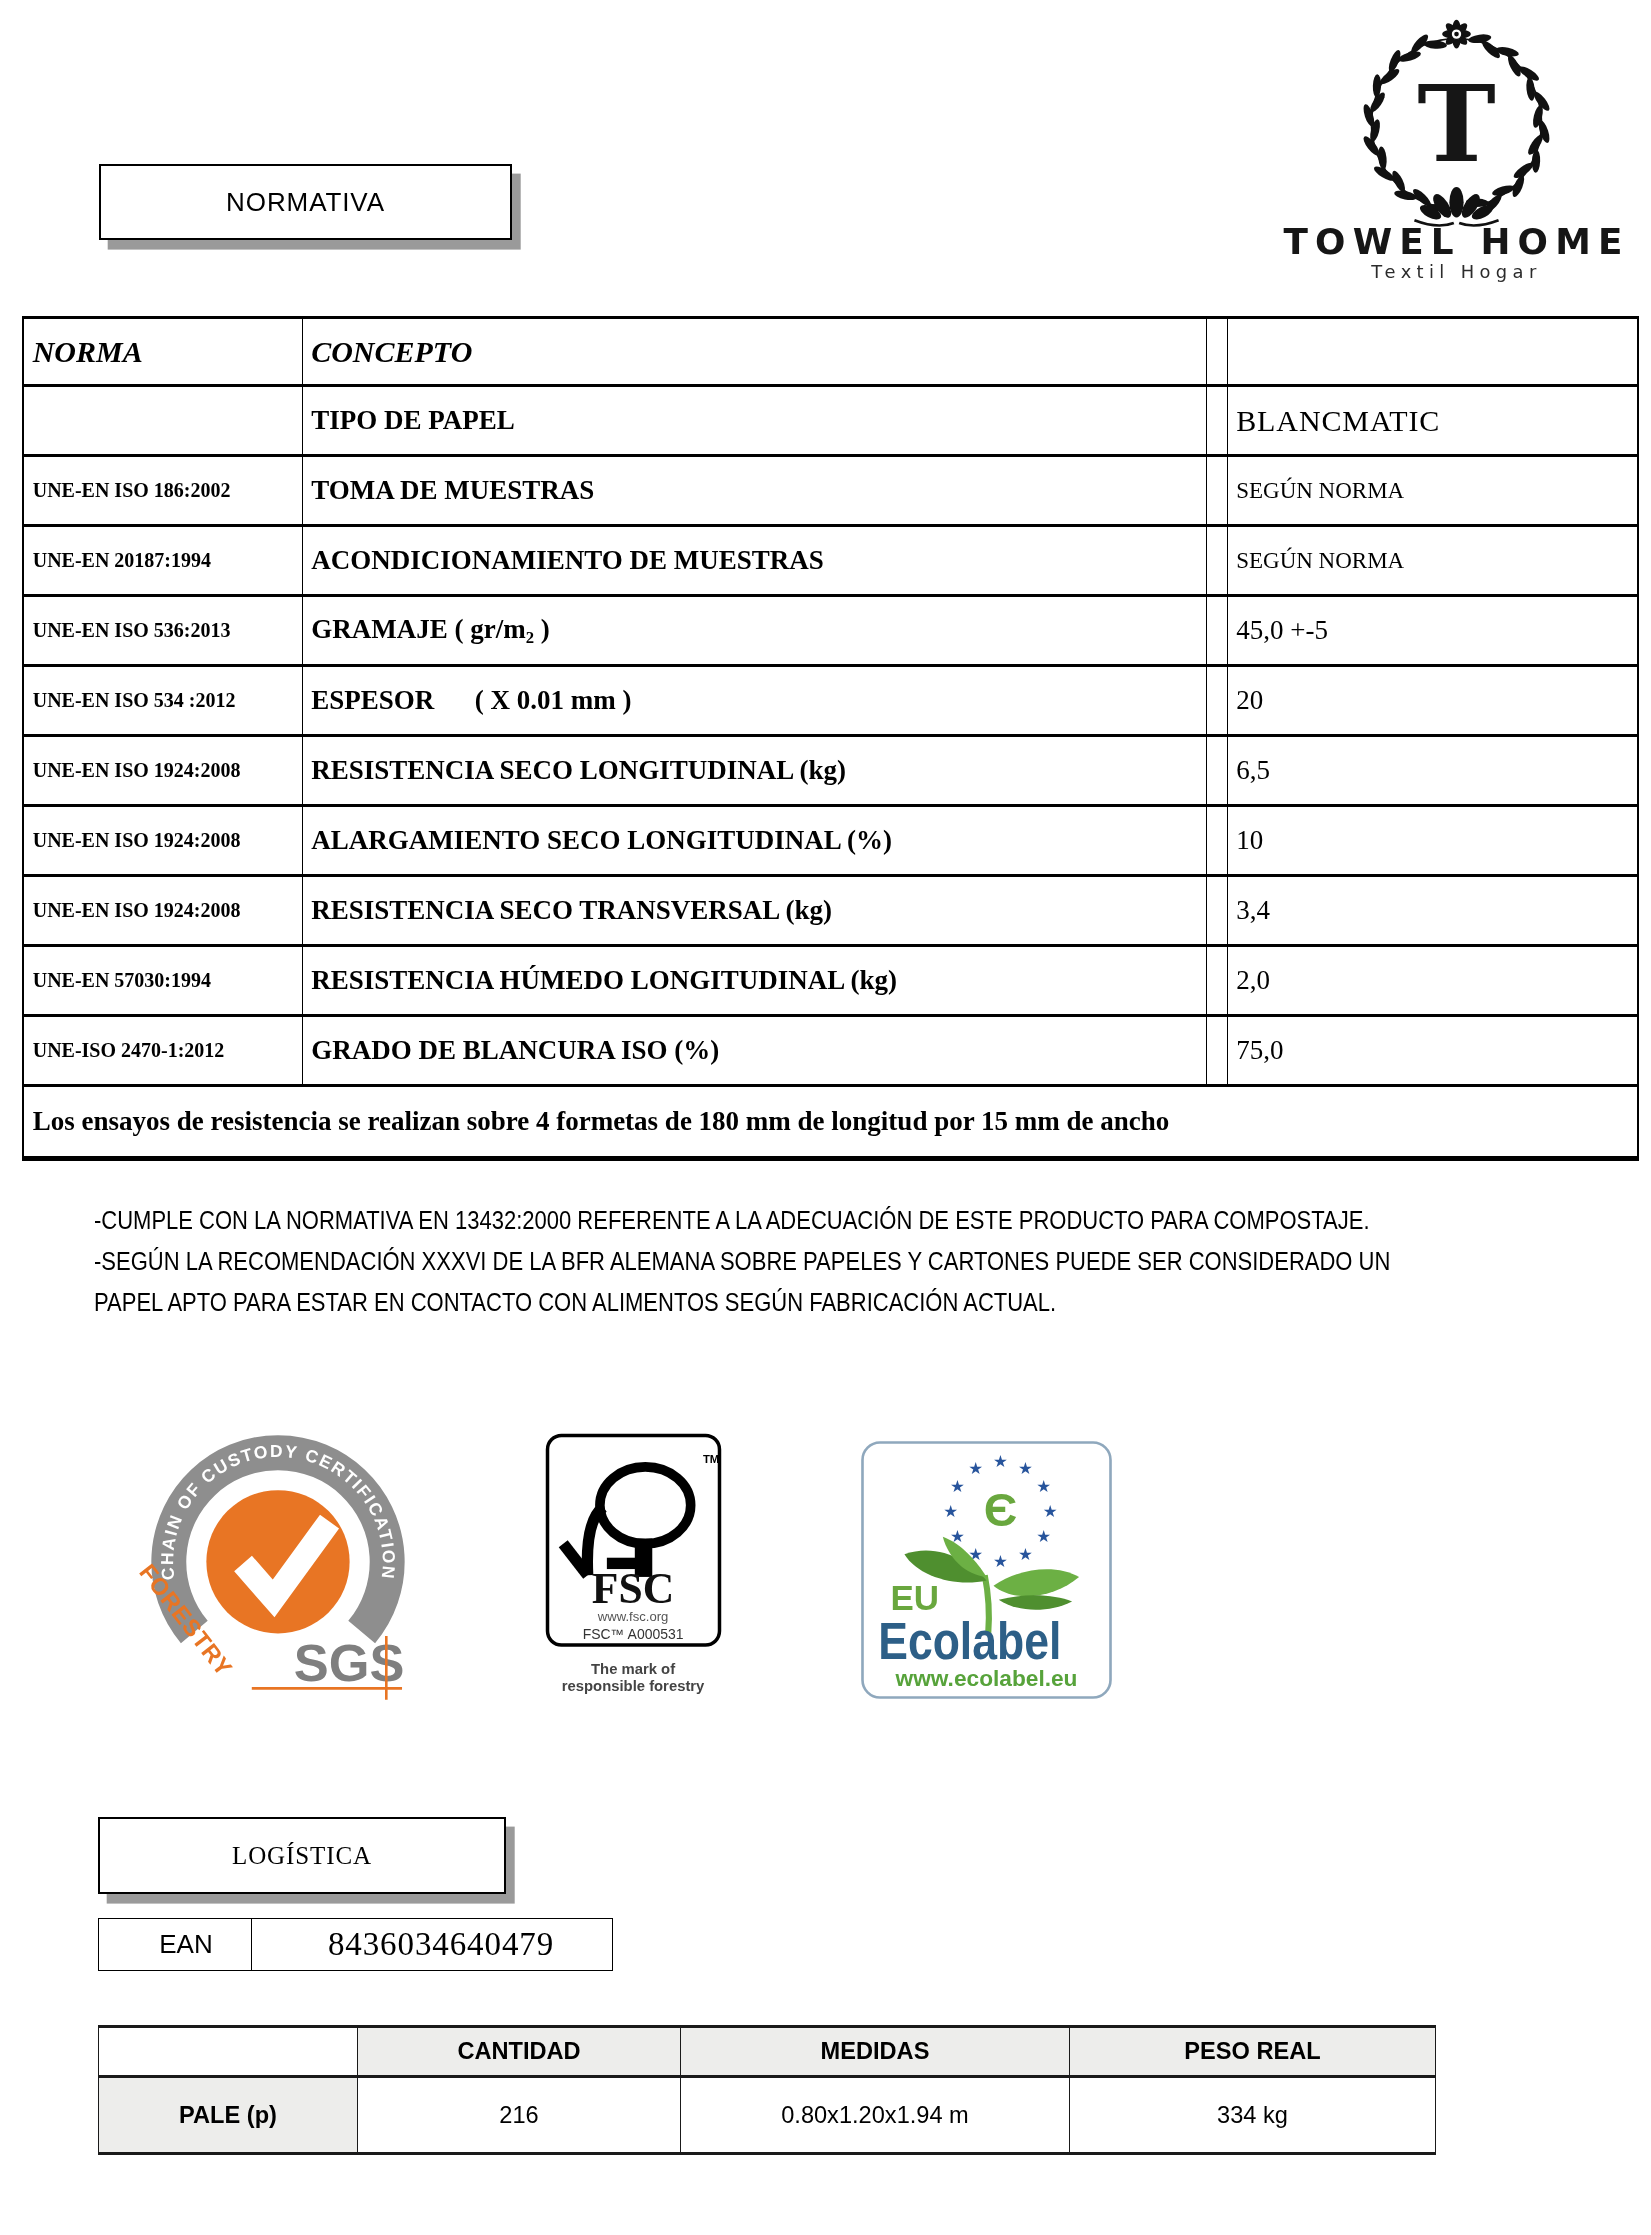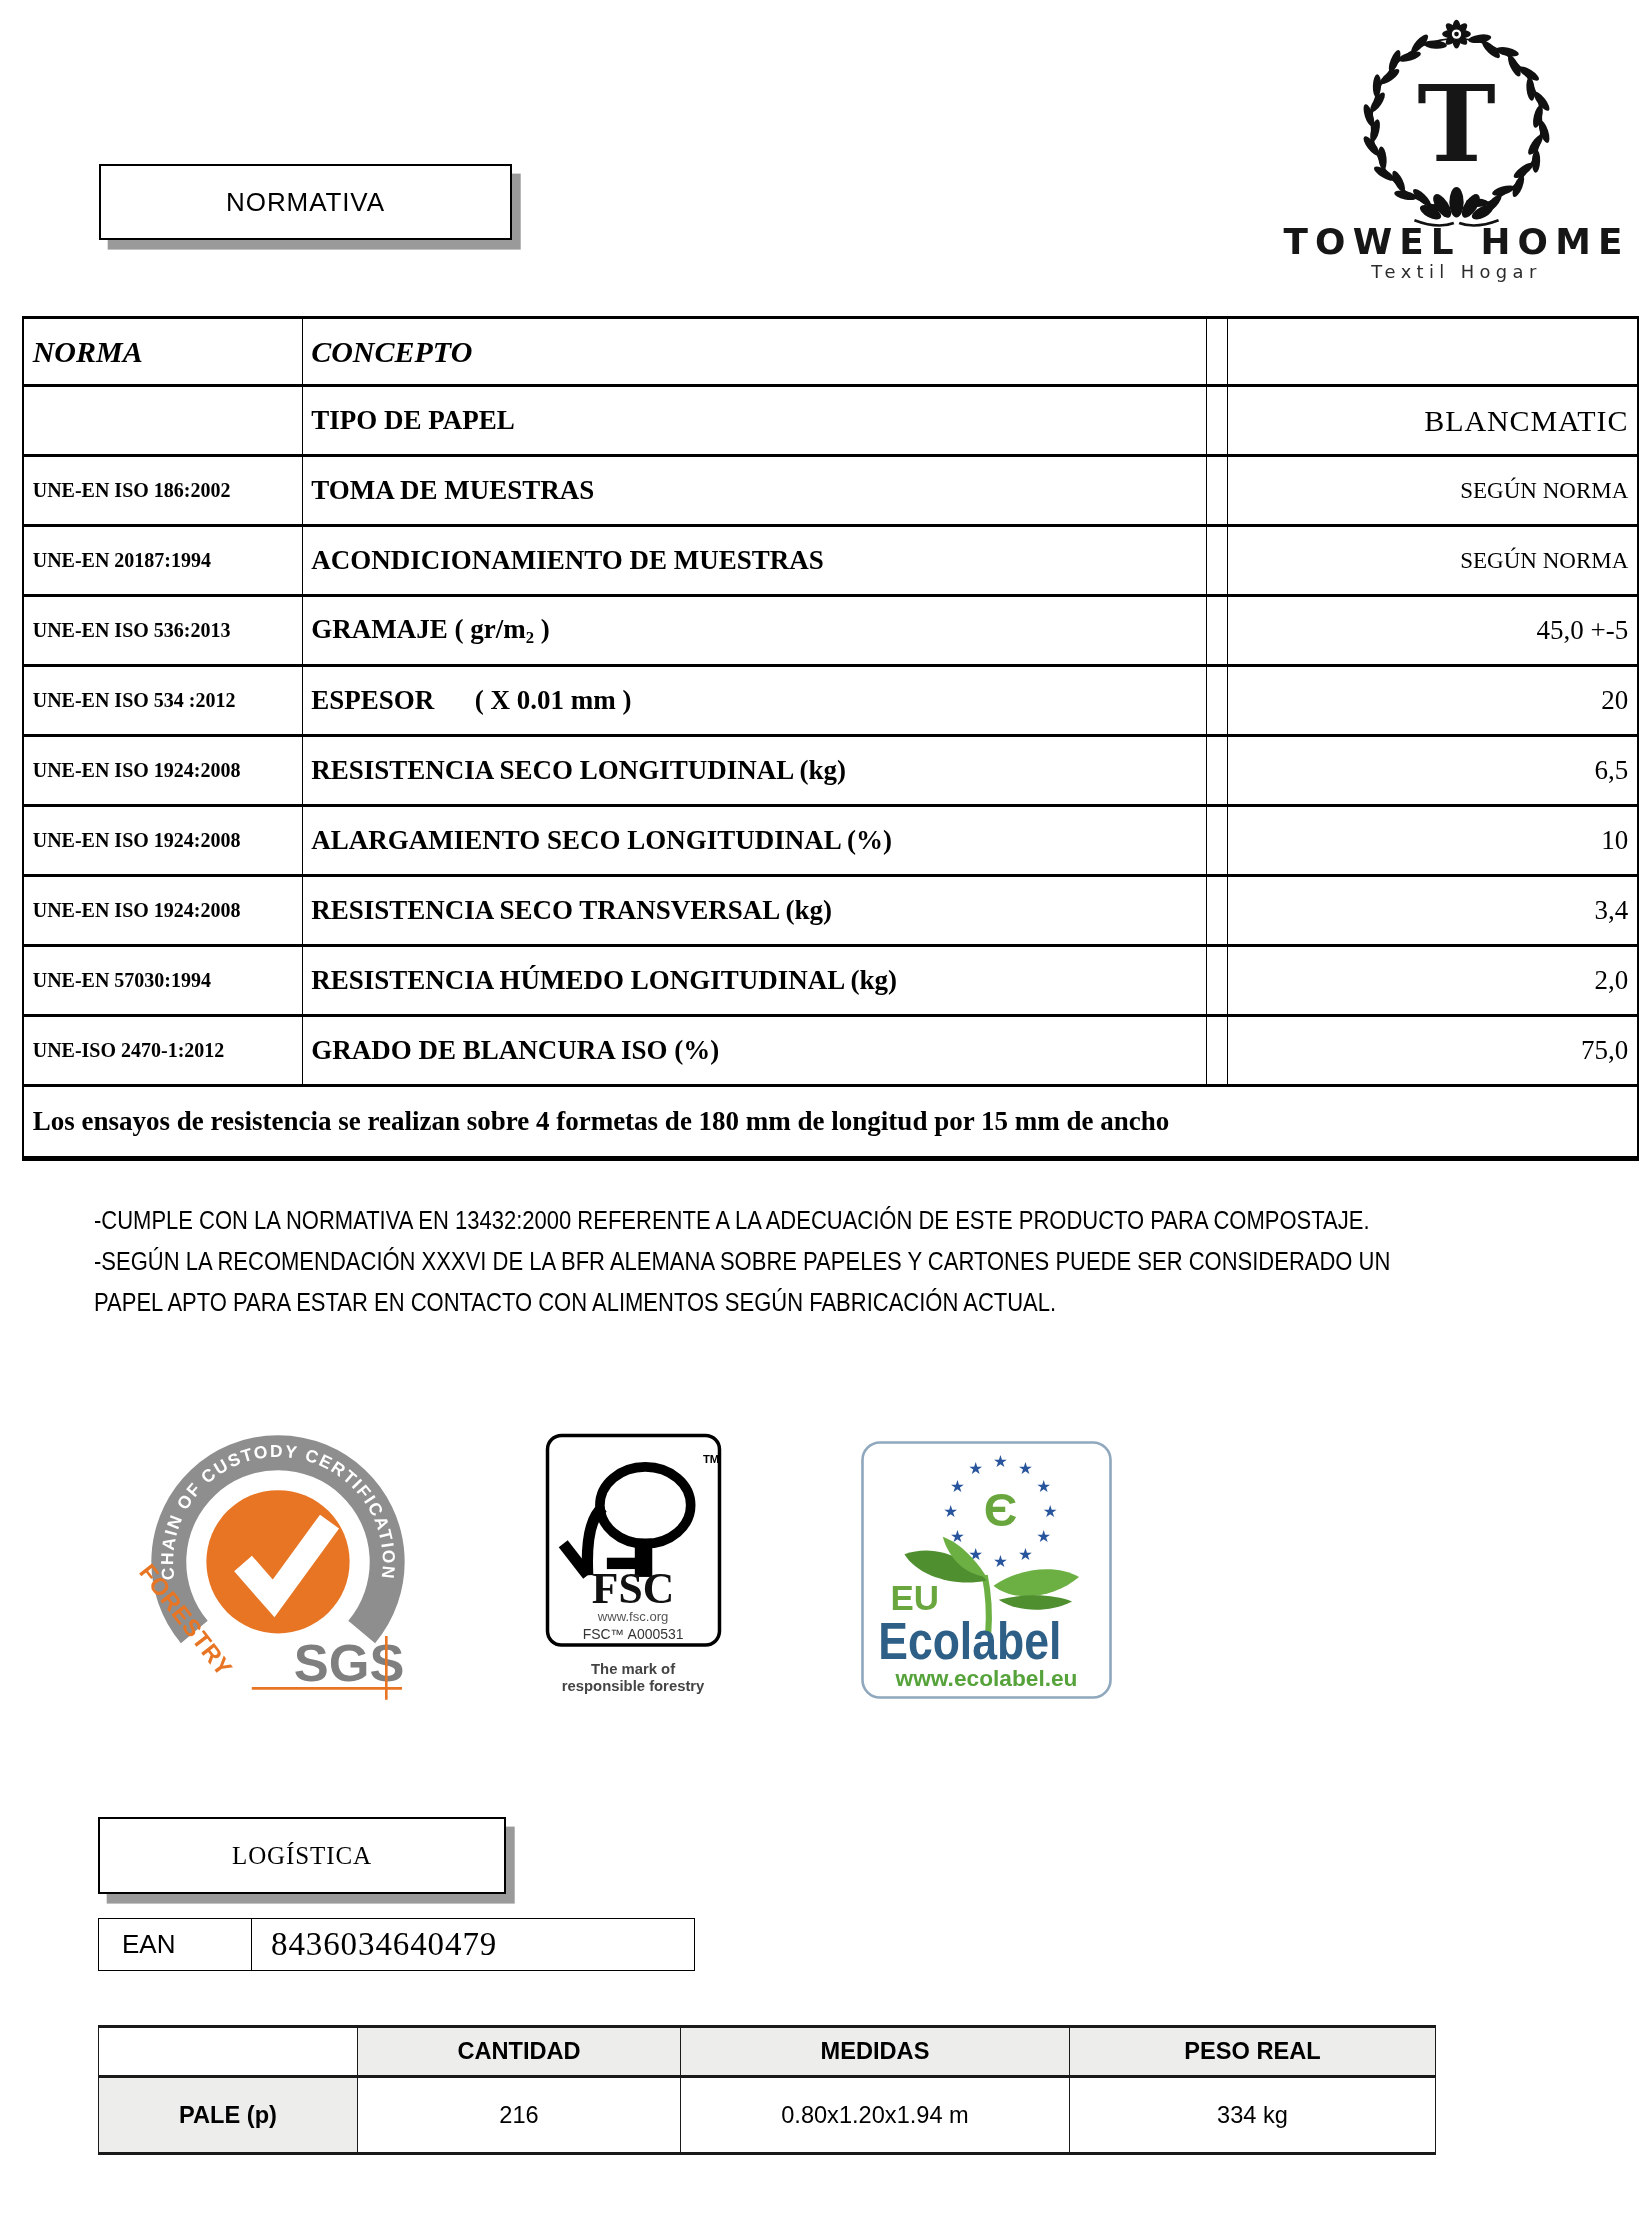--- a/index.html
+++ b/index.html
@@ -23,37 +23,37 @@
   table.spec td,table.spec th{border:1.7px solid #000;border-top-width:3.5px;border-bottom-width:3.5px;
              padding:0 8.7px;overflow:hidden;}
   table.spec{border:2.6px solid #000;border-bottom-width:5.2px;}
   table.spec thead tr{height:68px;}
   #spec-body tr{height:70px;}
   table.spec tfoot tr{height:73px;}
   th.norma-h,th.concepto-h{text-align:left;font-style:italic;font-weight:bold;font-size:30px;}
   td.norma{font-weight:bold;font-size:20px;text-align:left;padding-left:10.5px;vertical-align:middle;}
   td.concepto{font-weight:bold;font-size:27px;text-align:left;padding-left:12.2px;white-space:pre;vertical-align:middle;}
   td.gap{padding:0;}
-  td.val{text-align:right;font-size:27px;vertical-align:middle;}
+  td.val{text-align:left;font-size:27px;vertical-align:middle;}
   #spec-body tr:nth-child(1) td.val{font-size:30px;letter-spacing:0.9px;}
   #spec-body tr:nth-child(2) td.val,#spec-body tr:nth-child(3) td.val{font-size:23px;}
   .subsc{font-size:0.62em;vertical-align:-0.28em;}
   td.footnote{font-weight:bold;font-size:27px;text-align:left;padding-left:8.7px;vertical-align:middle;}
 
   
   .notes{position:absolute;left:94px;top:1200px;width:1555px;transform:scaleX(0.88);
          transform-origin:0 0;font-size:25px;line-height:41px;}
 
   
   .sgs-logo{position:absolute;left:112px;top:1422px;}
   .fsc-logo{position:absolute;left:544px;top:1432px;}
   .eco-logo{position:absolute;left:859px;top:1439px;}
 
   
-  table.ean{position:absolute;left:98px;top:1918px;border-collapse:collapse;table-layout:fixed;width:597px;}
+  table.ean{position:absolute;left:98px;top:1918px;border-collapse:collapse;table-layout:fixed;width:515px;text-align:center;}
   table.ean td{border:1.7px solid #000;height:49px;vertical-align:middle;}
   td.ean-label{width:128px;font-size:26px;padding-left:23px;}
   td.ean-value{font-family:"Liberation Serif",serif;font-size:33px;padding-left:19px;letter-spacing:0.9px;}
 
   
   table.pack{position:absolute;left:98px;top:2025px;border-collapse:collapse;table-layout:fixed;width:1337px;}
   table.pack th,table.pack td{border:1.7px solid #1a1a1a;border-top-width:3.5px;border-bottom-width:3.5px;
       text-align:center;vertical-align:middle;}
   table.pack th.ph{background:#ededeb;font-size:23.6px;height:45px;}
   table.pack td{height:72px;font-size:23.6px;}

